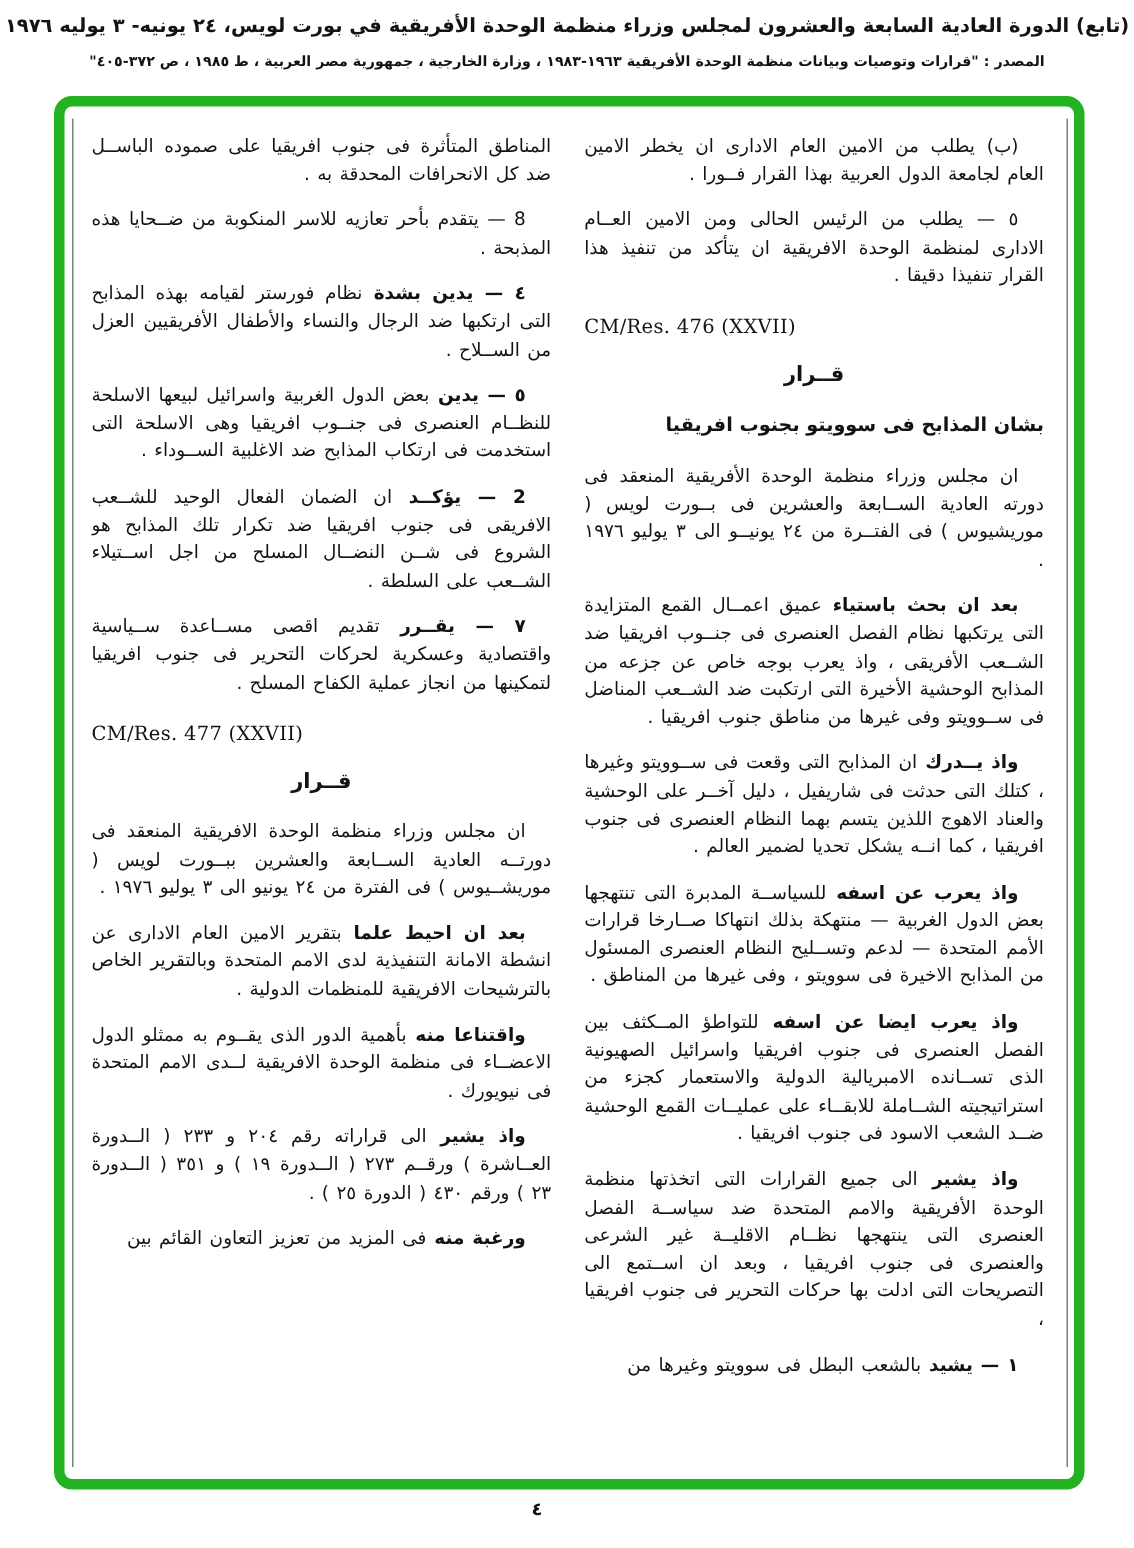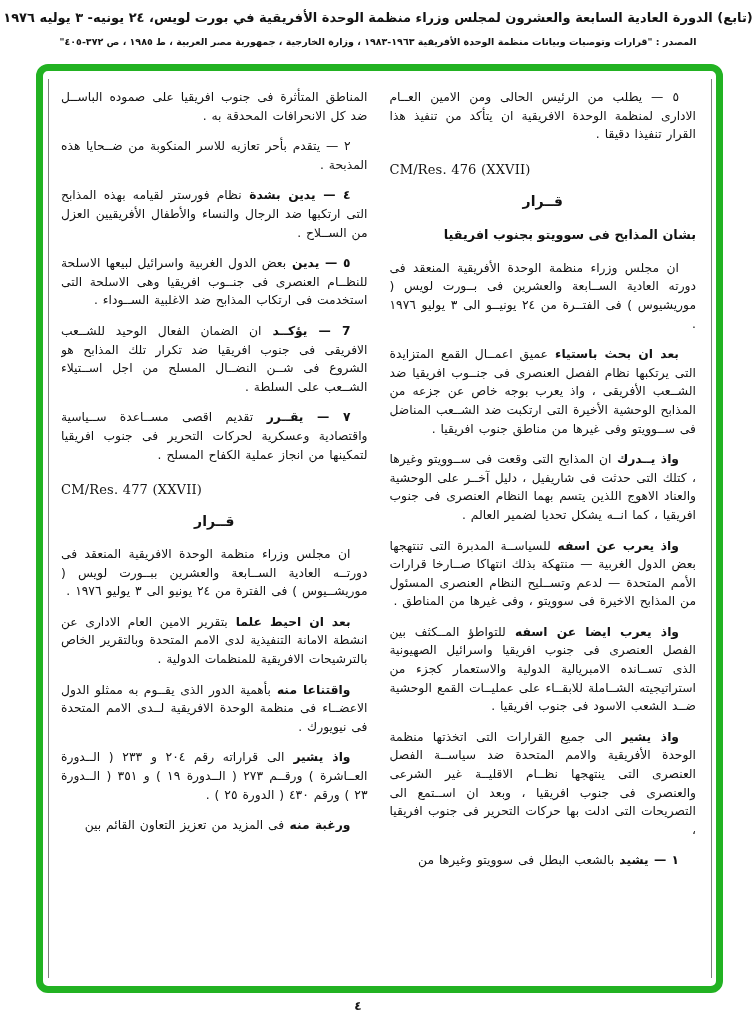--- a/index.html
+++ b/index.html
@@ -51,38 +51,39 @@
 <div class="page-header">
   <div class="hdr1">(تابع) الدورة العادية السابعة والعشرون لمجلس وزراء منظمة الوحدة الأفريقية في بورت لويس، ٢٤ يونيه- ٣ يوليه ١٩٧٦</div>
   <div class="hdr2">المصدر : "قرارات وتوصيات وبيانات منظمة الوحدة الأفريقية ١٩٦٣-١٩٨٣ ، وزارة الخارجية ، جمهورية مصر العربية ، ط ١٩٨٥ ، ص ٣٧٢-٤٠٥"</div>
 </div>
 
 <div class="frame">
   <div class="edge-line left"></div>
   <div class="edge-line right"></div>
   <div class="columns">
     <div class="col" id="col-right">
+        <div class="block para">(ب) يطلب من الامين العام الادارى ان يخطر الامين العام لجامعة الدول العربية بهذا القرار فــورا .</div>
         <div class="block para">٥ — يطلب من الرئيس الحالى ومن الامين العــام الادارى لمنظمة الوحدة الافريقية ان يتأكد من تنفيذ هذا القرار تنفيذا دقيقا .</div>
         <div class="block ref">CM/Res. 476 (XXVII)</div>
         <div class="block title">قــرار</div>
         <div class="block subtitle">بشان المذابح فى سوويتو بجنوب افريقيا</div>
         <div class="block para">ان مجلس وزراء منظمة الوحدة الأفريقية المنعقد فى دورته العادية الســابعة والعشرين فى بــورت لويس ( موريشيوس ) فى الفتــرة من ٢٤ يونيــو الى ٣ يوليو ١٩٧٦ .</div>
         <div class="block para"><span class="lead">بعد ان بحث باستياء </span>عميق اعمــال القمع المتزايدة التى يرتكبها نظام الفصل العنصرى فى جنــوب افريقيا ضد الشــعب الأفريقى ، واذ يعرب بوجه خاص عن جزعه من المذابح الوحشية الأخيرة التى ارتكبت ضد الشــعب المناضل فى ســوويتو وفى غيرها من مناطق جنوب افريقيا .</div>
         <div class="block para"><span class="lead">واذ يــدرك </span>ان المذابح التى وقعت فى ســوويتو وغيرها ، كتلك التى حدثت فى شاريفيل ، دليل آخــر على الوحشية والعناد الاهوج اللذين يتسم بهما النظام العنصرى فى جنوب افريقيا ، كما انــه يشكل تحديا لضمير العالم .</div>
         <div class="block para"><span class="lead">واذ يعرب عن اسفه </span>للسياســة المدبرة التى تنتهجها بعض الدول الغربية — منتهكة بذلك انتهاكا صــارخا قرارات الأمم المتحدة — لدعم وتســليح النظام العنصرى المسئول من المذابح الاخيرة فى سوويتو ، وفى غيرها من المناطق .</div>
         <div class="block para"><span class="lead">واذ يعرب ايضا عن اسفه </span>للتواطؤ المــكثف بين الفصل العنصرى فى جنوب افريقيا واسرائيل الصهيونية الذى تســانده الامبريالية الدولية والاستعمار كجزء من استراتيجيته الشــاملة للابقــاء على عمليــات القمع الوحشية ضــد الشعب الاسود فى جنوب افريقيا .</div>
         <div class="block para"><span class="lead">واذ يشير </span>الى جميع القرارات التى اتخذتها منظمة الوحدة الأفريقية والامم المتحدة ضد سياســة الفصل العنصرى التى ينتهجها نظــام الاقليــة غير الشرعى والعنصرى فى جنوب افريقيا ، وبعد ان اســتمع الى التصريحات التى ادلت بها حركات التحرير فى جنوب افريقيا ،</div>
         <div class="block para"><span class="lead">١ — يشيد </span>بالشعب البطل فى سوويتو وغيرها من</div>
       </div>
     <div class="col" id="col-left">
         <div class="block cont">المناطق المتأثرة فى جنوب افريقيا على صموده الباســل ضد كل الانحرافات المحدقة به .</div>
-        <div class="block para">٢ — يتقدم بأحر تعازيه للاسر المنكوبة من ضــحايا هذه المذبحة .</div>
+        <div class="block para">8 — يتقدم بأحر تعازيه للاسر المنكوبة من ضــحايا هذه المذبحة .</div>
         <div class="block para"><span class="lead">٤ — يدين بشدة </span>نظام فورستر لقيامه بهذه المذابح التى ارتكبها ضد الرجال والنساء والأطفال الأفريقيين العزل من الســلاح .</div>
         <div class="block para"><span class="lead">٥ — يدين </span>بعض الدول الغربية واسرائيل لبيعها الاسلحة للنظــام العنصرى فى جنــوب افريقيا وهى الاسلحة التى استخدمت فى ارتكاب المذابح ضد الاغلبية الســوداء .</div>
-        <div class="block para"><span class="lead">7 — يؤكــد </span>ان الضمان الفعال الوحيد للشــعب الافريقى فى جنوب افريقيا ضد تكرار تلك المذابح هو الشروع فى شــن النضــال المسلح من اجل اســتيلاء الشــعب على السلطة .</div>
+        <div class="block para"><span class="lead">2 — يؤكــد </span>ان الضمان الفعال الوحيد للشــعب الافريقى فى جنوب افريقيا ضد تكرار تلك المذابح هو الشروع فى شــن النضــال المسلح من اجل اســتيلاء الشــعب على السلطة .</div>
         <div class="block para"><span class="lead">٧ — يقــرر </span>تقديم اقصى مســاعدة ســياسية واقتصادية وعسكرية لحركات التحرير فى جنوب افريقيا لتمكينها من انجاز عملية الكفاح المسلح .</div>
         <div class="block ref">CM/Res. 477 (XXVII)</div>
         <div class="block title">قــرار</div>
         <div class="block para">ان مجلس وزراء منظمة الوحدة الافريقية المنعقد فى دورتــه العادية الســابعة والعشرين ببــورت لويس ( موريشــيوس ) فى الفترة من ٢٤ يونيو الى ٣ يوليو ١٩٧٦ .</div>
         <div class="block para"><span class="lead">بعد ان احيط علما </span>بتقرير الامين العام الادارى عن انشطة الامانة التنفيذية لدى الامم المتحدة وبالتقرير الخاص بالترشيحات الافريقية للمنظمات الدولية .</div>
         <div class="block para"><span class="lead">واقتناعا منه </span>بأهمية الدور الذى يقــوم به ممثلو الدول الاعضــاء فى منظمة الوحدة الافريقية لــدى الامم المتحدة فى نيويورك .</div>
         <div class="block para"><span class="lead">واذ يشير </span>الى قراراته رقم ٢٠٤ و ٢٣٣ ( الــدورة العــاشرة ) ورقــم ٢٧٣ ( الــدورة ١٩ ) و ٣٥١ ( الــدورة ٢٣ ) ورقم ٤٣٠ ( الدورة ٢٥ ) .</div>
         <div class="block para"><span class="lead">ورغبة منه </span>فى المزيد من تعزيز التعاون القائم بين</div>
       </div>
   </div>

